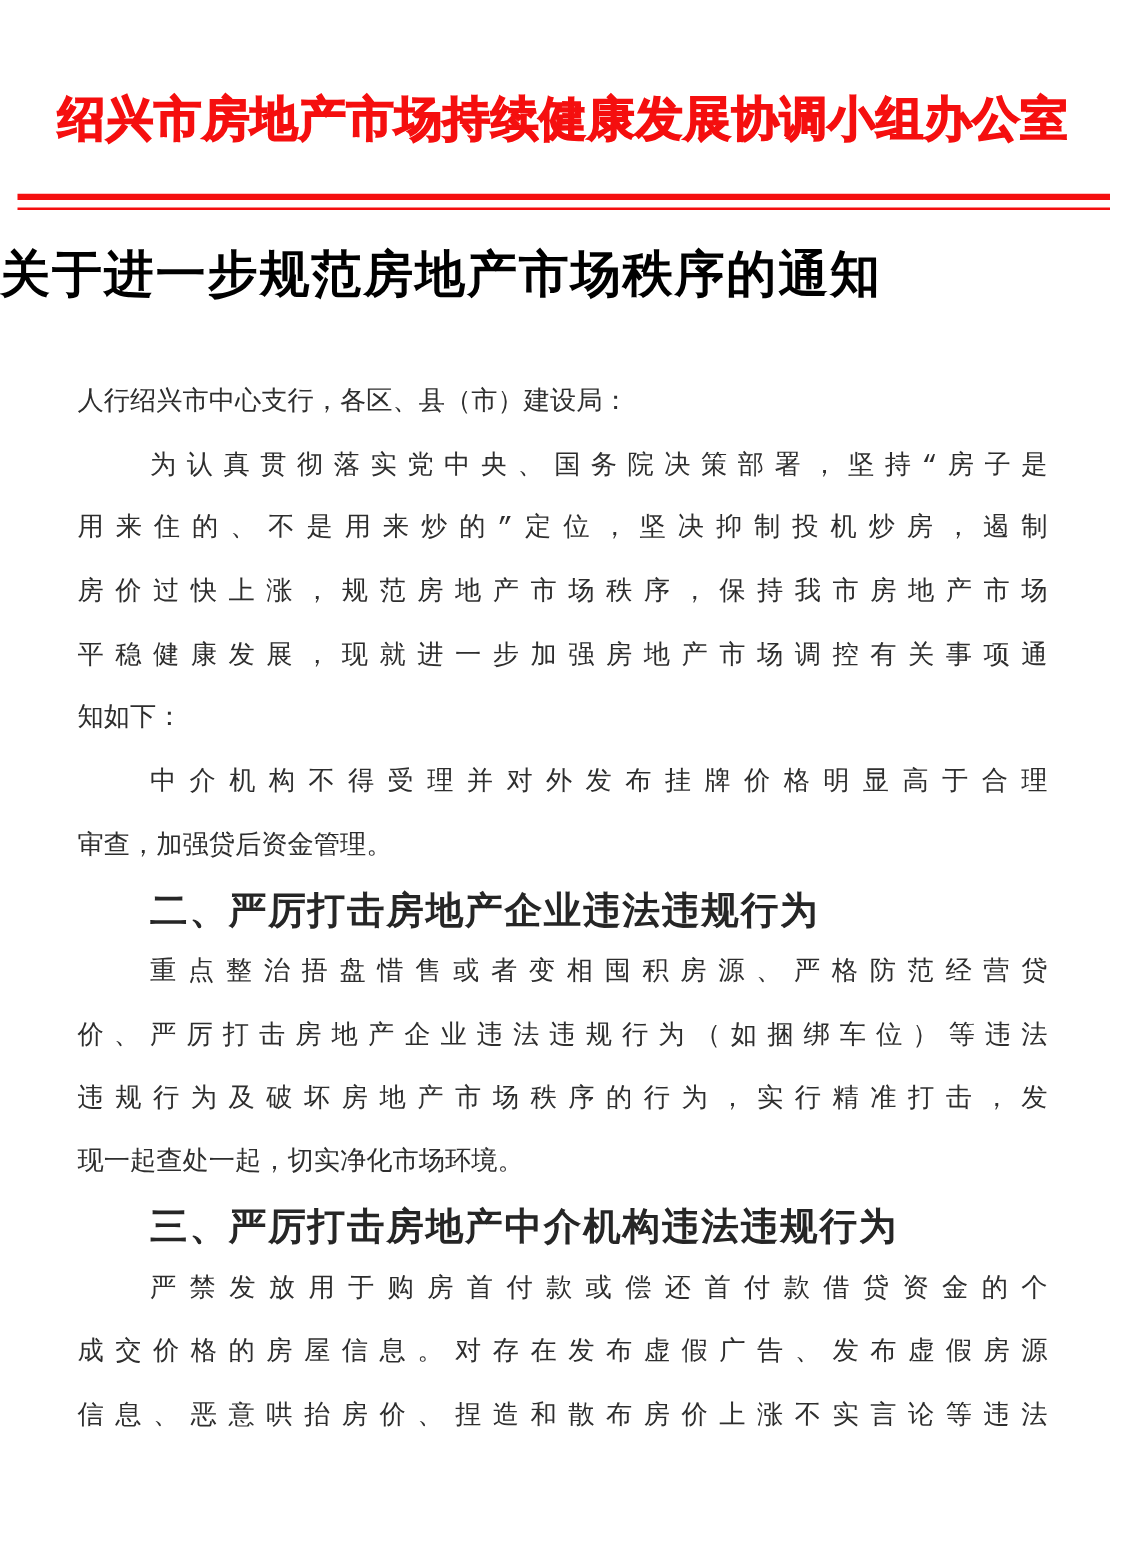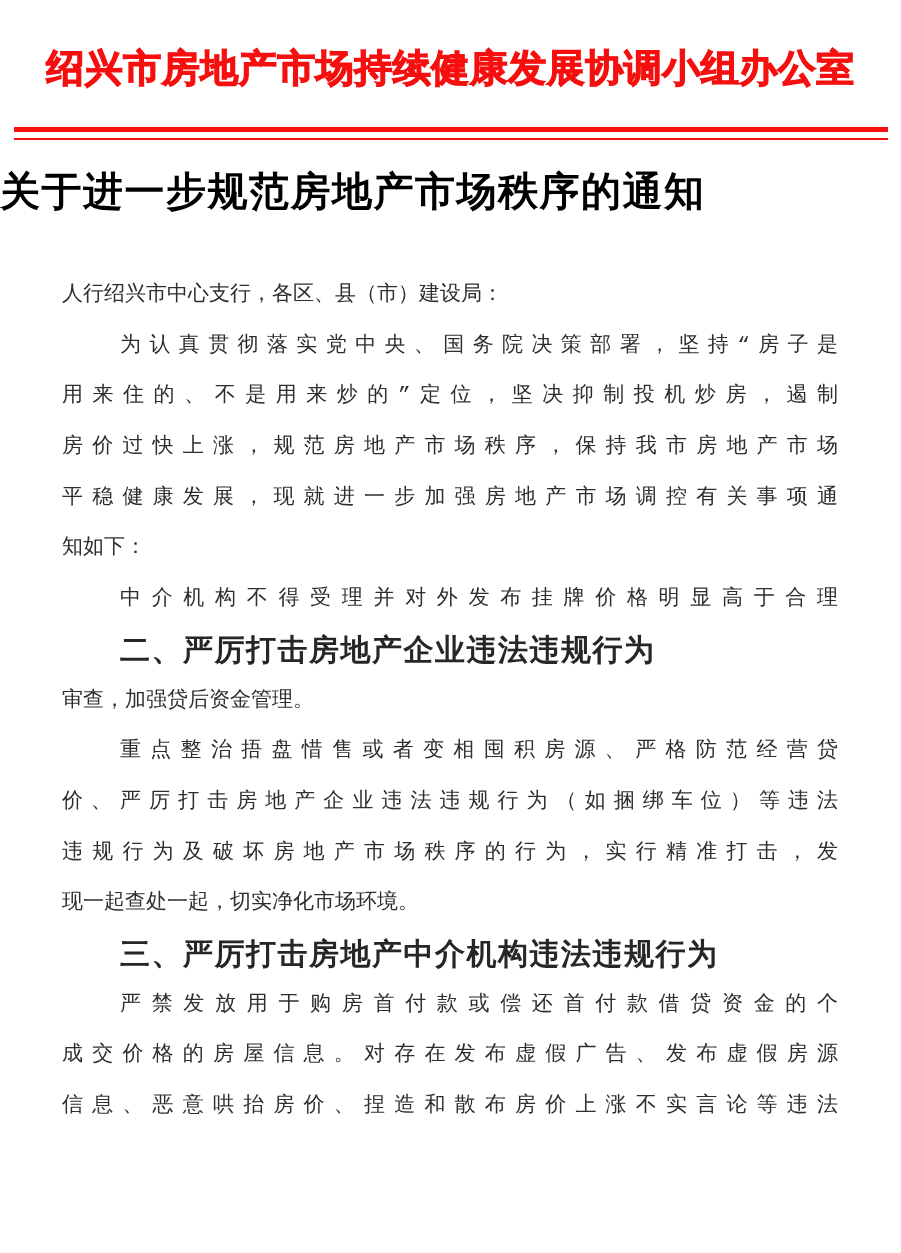--- a/index.html
+++ b/index.html
@@ -10,21 +10,21 @@
     font-family: "Liberation Serif", serif;
   }
   .page {
     position: relative;
     width: 901px; height: 1253px;
     overflow: hidden;
     background: #ffffff;
   }
   
   .org-header {
-    margin-top: 42px;
+    margin-top: 70px;
     text-align: center;
     font-family: "Liberation Serif", serif;
     font-weight: 900;
     font-size: 38px;
     line-height: 52px;
     letter-spacing: 0.5px;
     color: var(--accent_red, #ff0000);
     -webkit-text-stroke: 1.2px currentColor;
     white-space: nowrap;
   }
@@ -90,22 +90,22 @@
 
   <div class="content">
     <div class="line salutation">人行绍兴市中心支行，各区、县（市）建设局：</div>
     <div id="blocks">
         <div class="line indent stretch">为认真贯彻落实党中央、国务院决策部署，坚持“房子是</div>
         <div class="line stretch">用来住的、不是用来炒的”定位，坚决抑制投机炒房，遏制</div>
         <div class="line stretch">房价过快上涨，规范房地产市场秩序，保持我市房地产市场</div>
         <div class="line stretch">平稳健康发展，现就进一步加强房地产市场调控有关事项通</div>
         <div class="line">知如下：</div>
         <div class="line indent stretch">中介机构不得受理并对外发布挂牌价格明显高于合理</div>
+        <div class="line">审查，加强贷后资金管理。</div>
         <div class="line heading indent">二、严厉打击房地产企业违法违规行为</div>
-        <div class="line">审查，加强贷后资金管理。</div>
         <div class="line indent stretch">重点整治捂盘惜售或者变相囤积房源、严格防范经营贷</div>
         <div class="line stretch">价、严厉打击房地产企业违法违规行为（如捆绑车位）等违法</div>
         <div class="line stretch">违规行为及破坏房地产市场秩序的行为，实行精准打击，发</div>
         <div class="line">现一起查处一起，切实净化市场环境。</div>
         <div class="line heading indent">三、严厉打击房地产中介机构违法违规行为</div>
         <div class="line indent stretch">严禁发放用于购房首付款或偿还首付款借贷资金的个</div>
         <div class="line stretch">成交价格的房屋信息。对存在发布虚假广告、发布虚假房源</div>
         <div class="line stretch">信息、恶意哄抬房价、捏造和散布房价上涨不实言论等违法</div>
       </div>
   </div>

